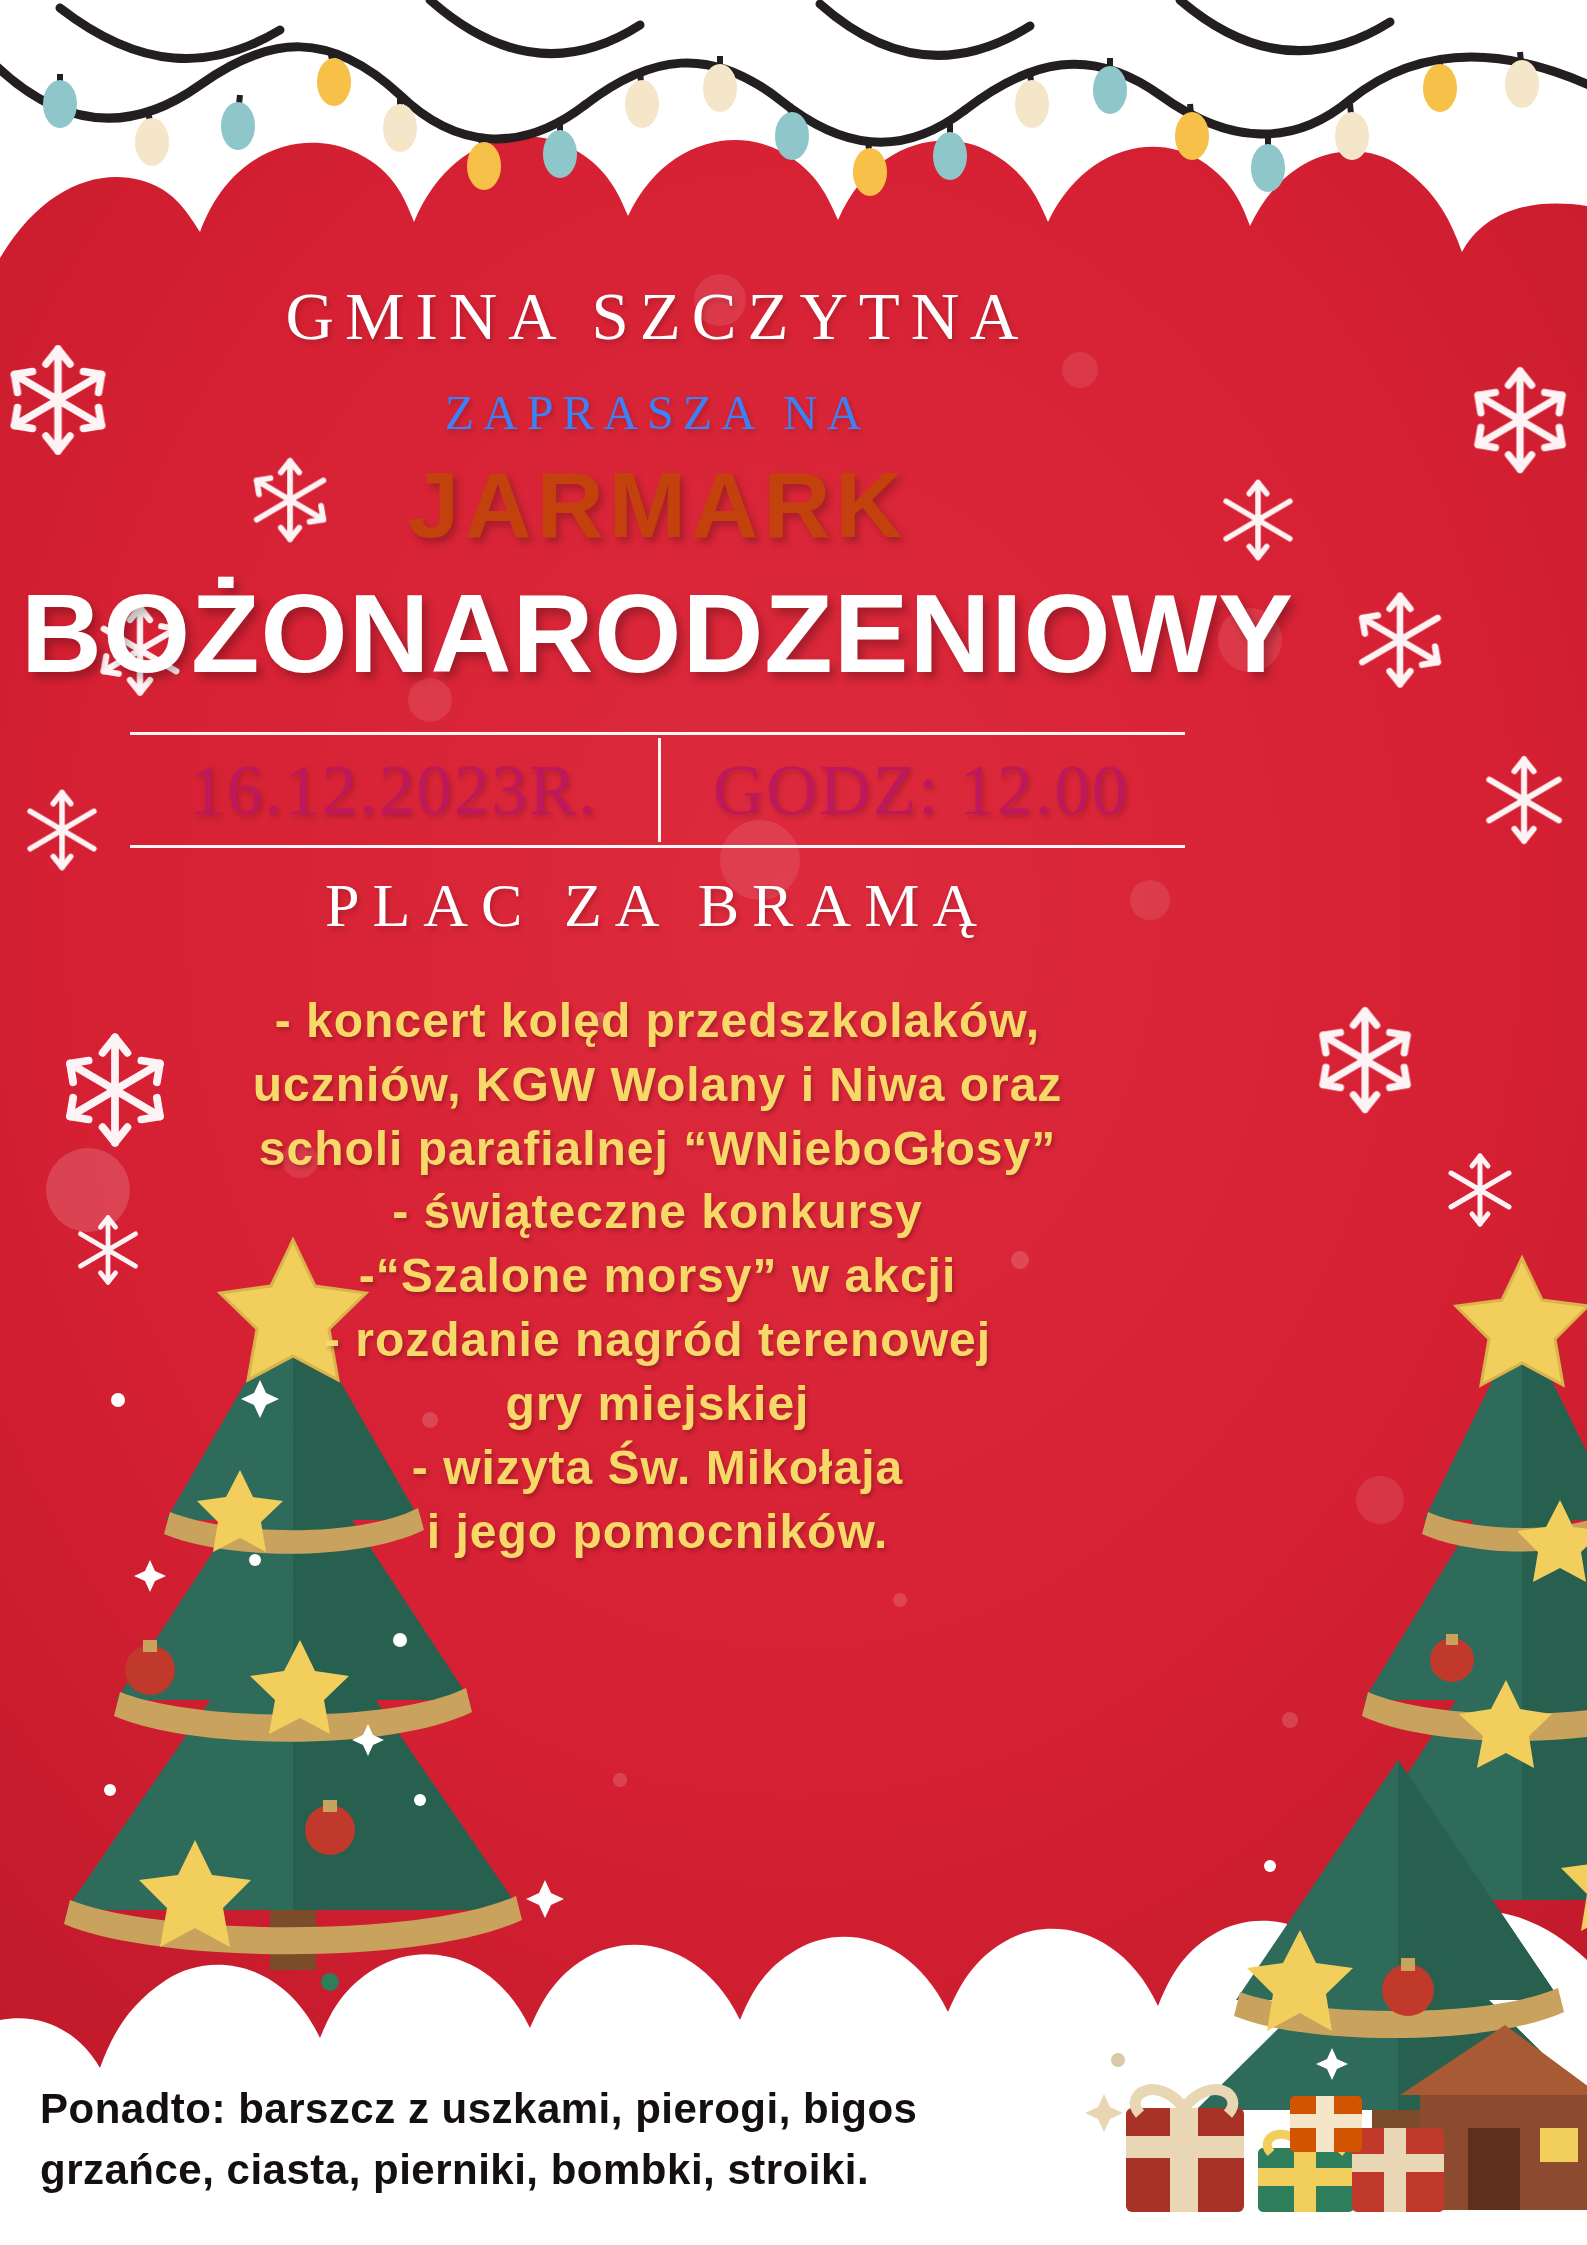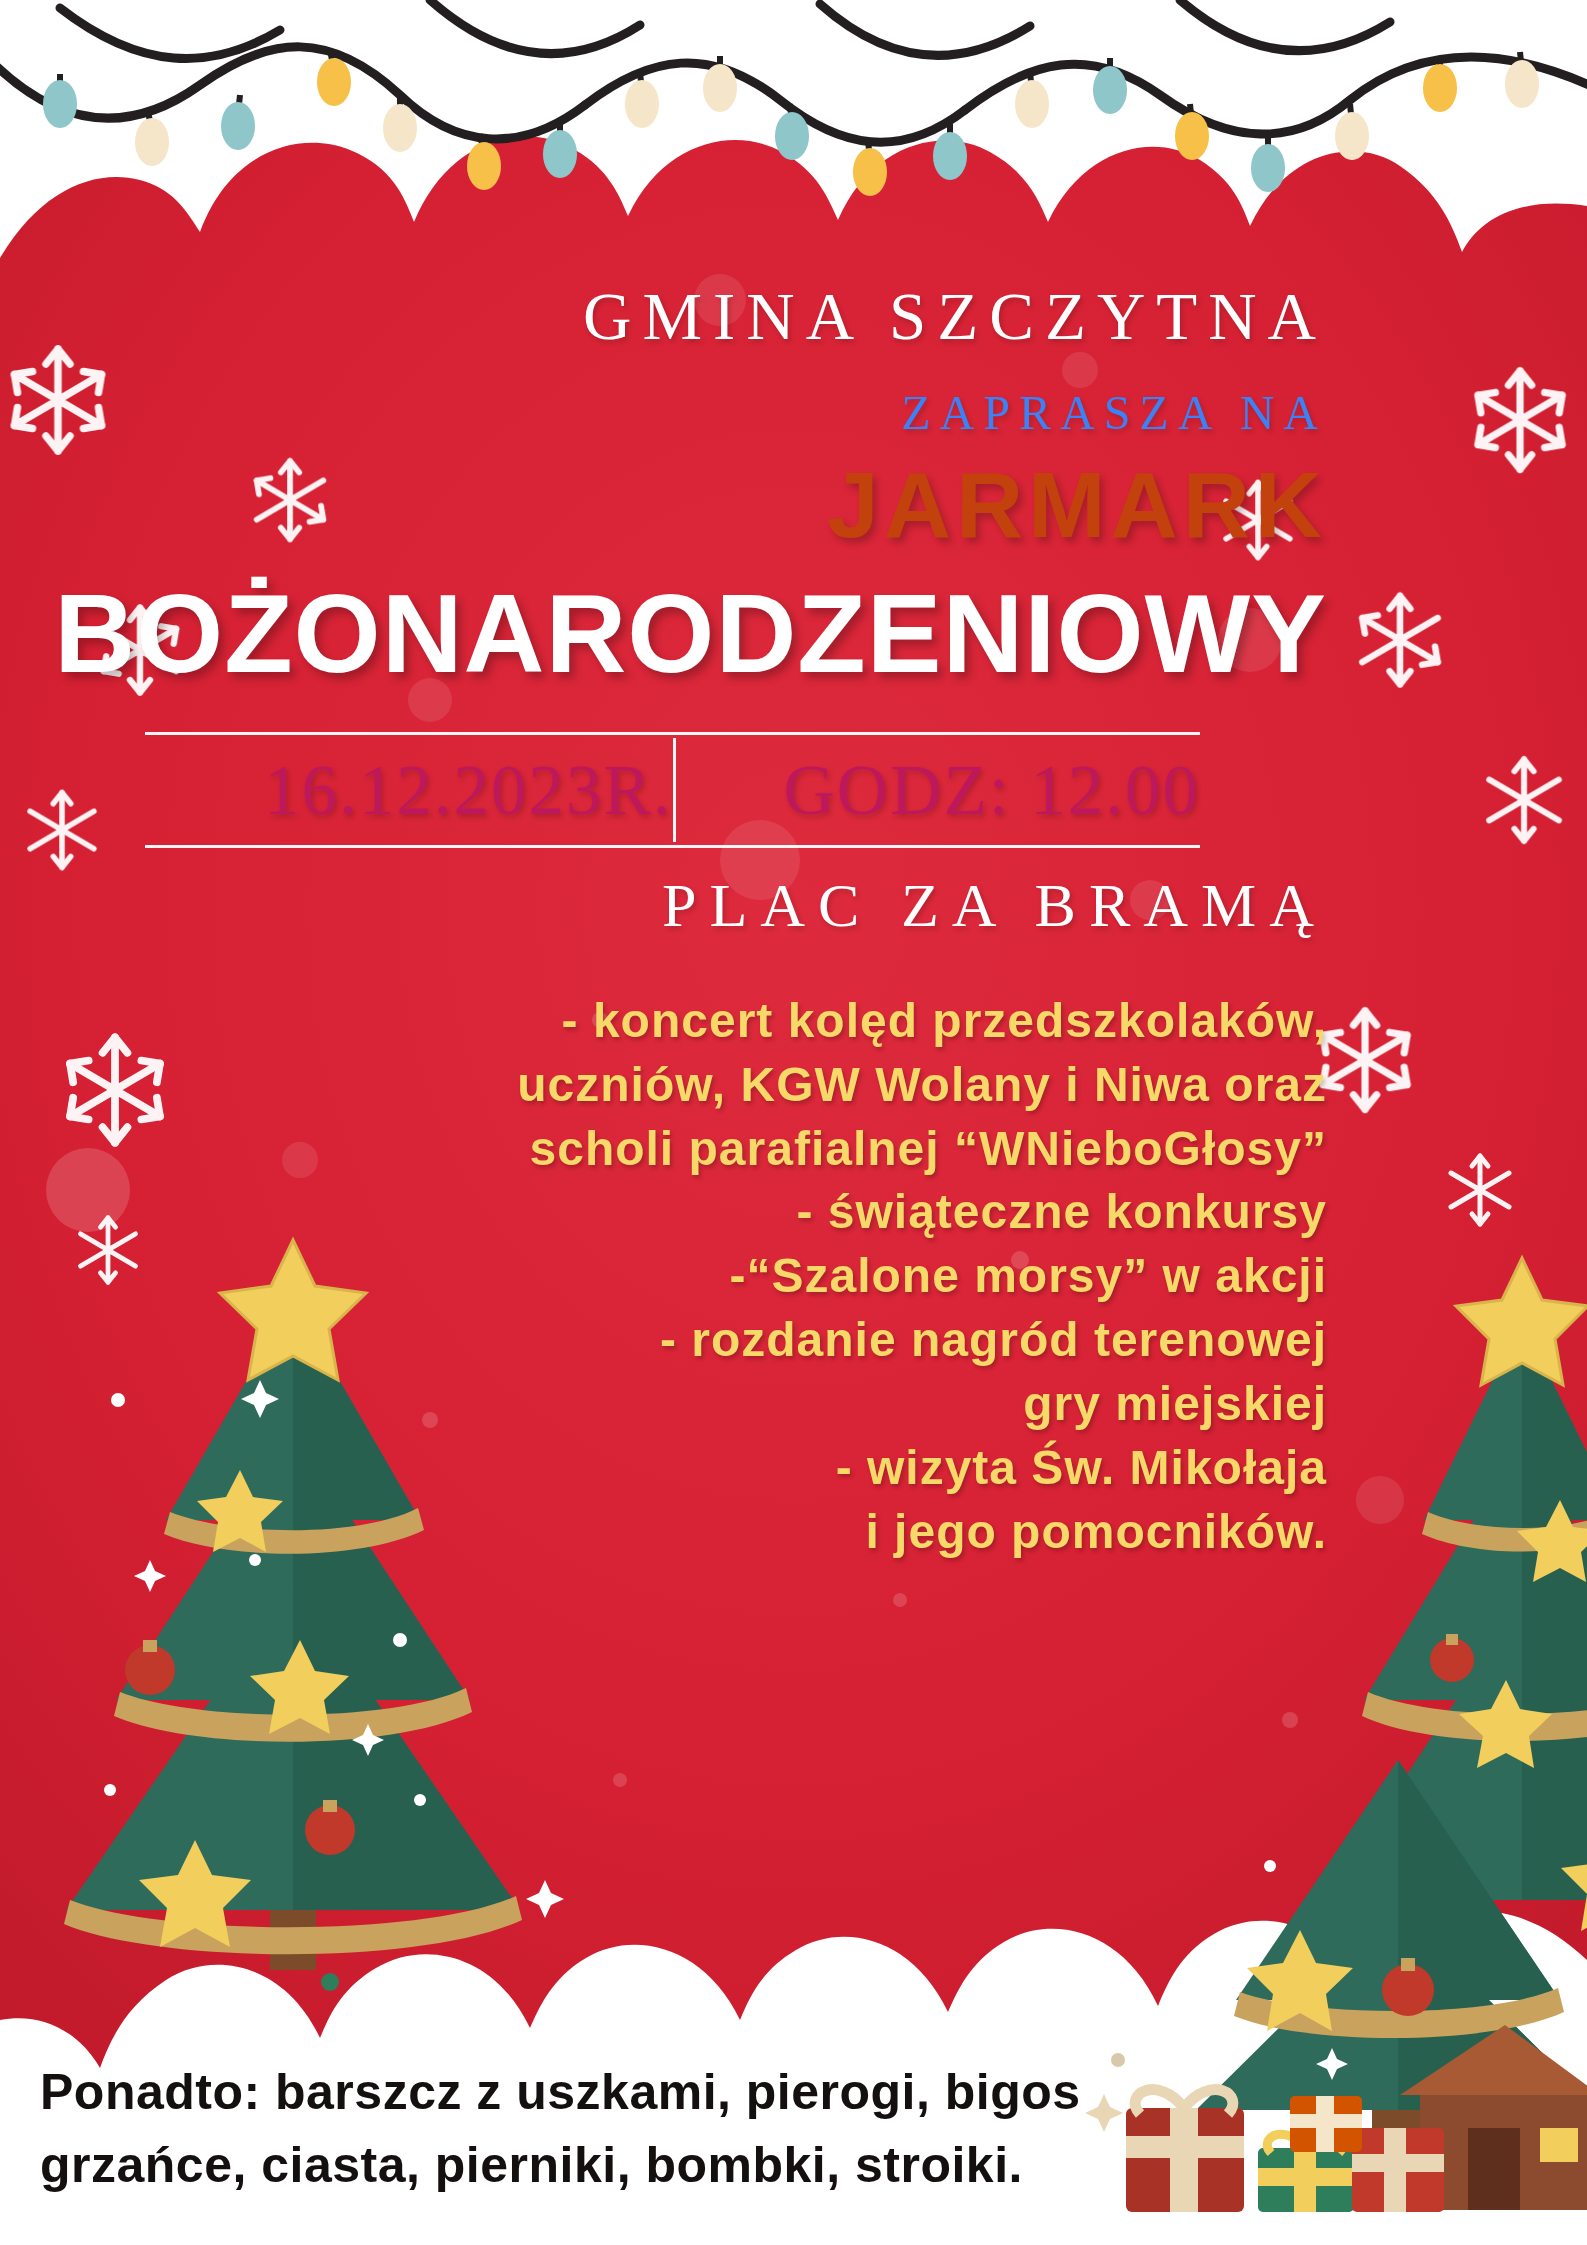--- a/index.html
+++ b/index.html
@@ -46,25 +46,25 @@
     left: 0;
     top: 0;
     width: 1587px;
     height: 260px;
     z-index: 6;
   }
 
   
   .content {
     position: absolute;
-    left: 18px;
+    left: 3px;
     top: 0;
     width: 1309px;
     z-index: 5;
-    text-align: right;
+    text-align: center;
   }
 
   .line-gmina {
     font-family: "Liberation Serif", serif;
     color: #ffffff;
     font-size: 67px;
     letter-spacing: 11px;
     margin-top: 278px;
     font-weight: 400;
     text-shadow: 2px 3px 5px rgba(0,0,0,0.18);
@@ -163,21 +163,21 @@
 
   .footer {
     position: absolute;
     left: 40px;
     bottom: 44px;
     z-index: 8;
     text-align: left;
     font-family: "Liberation Sans", sans-serif;
     font-weight: bold;
     color: #14100f;
-    font-size: 50px;
+    font-size: 42px;
     line-height: 1.45;
     letter-spacing: 0.5px;
   }
   .footer div { white-space: nowrap; }
 
   
   .scenery {
     position: absolute;
     inset: 0;
     z-index: 4;

